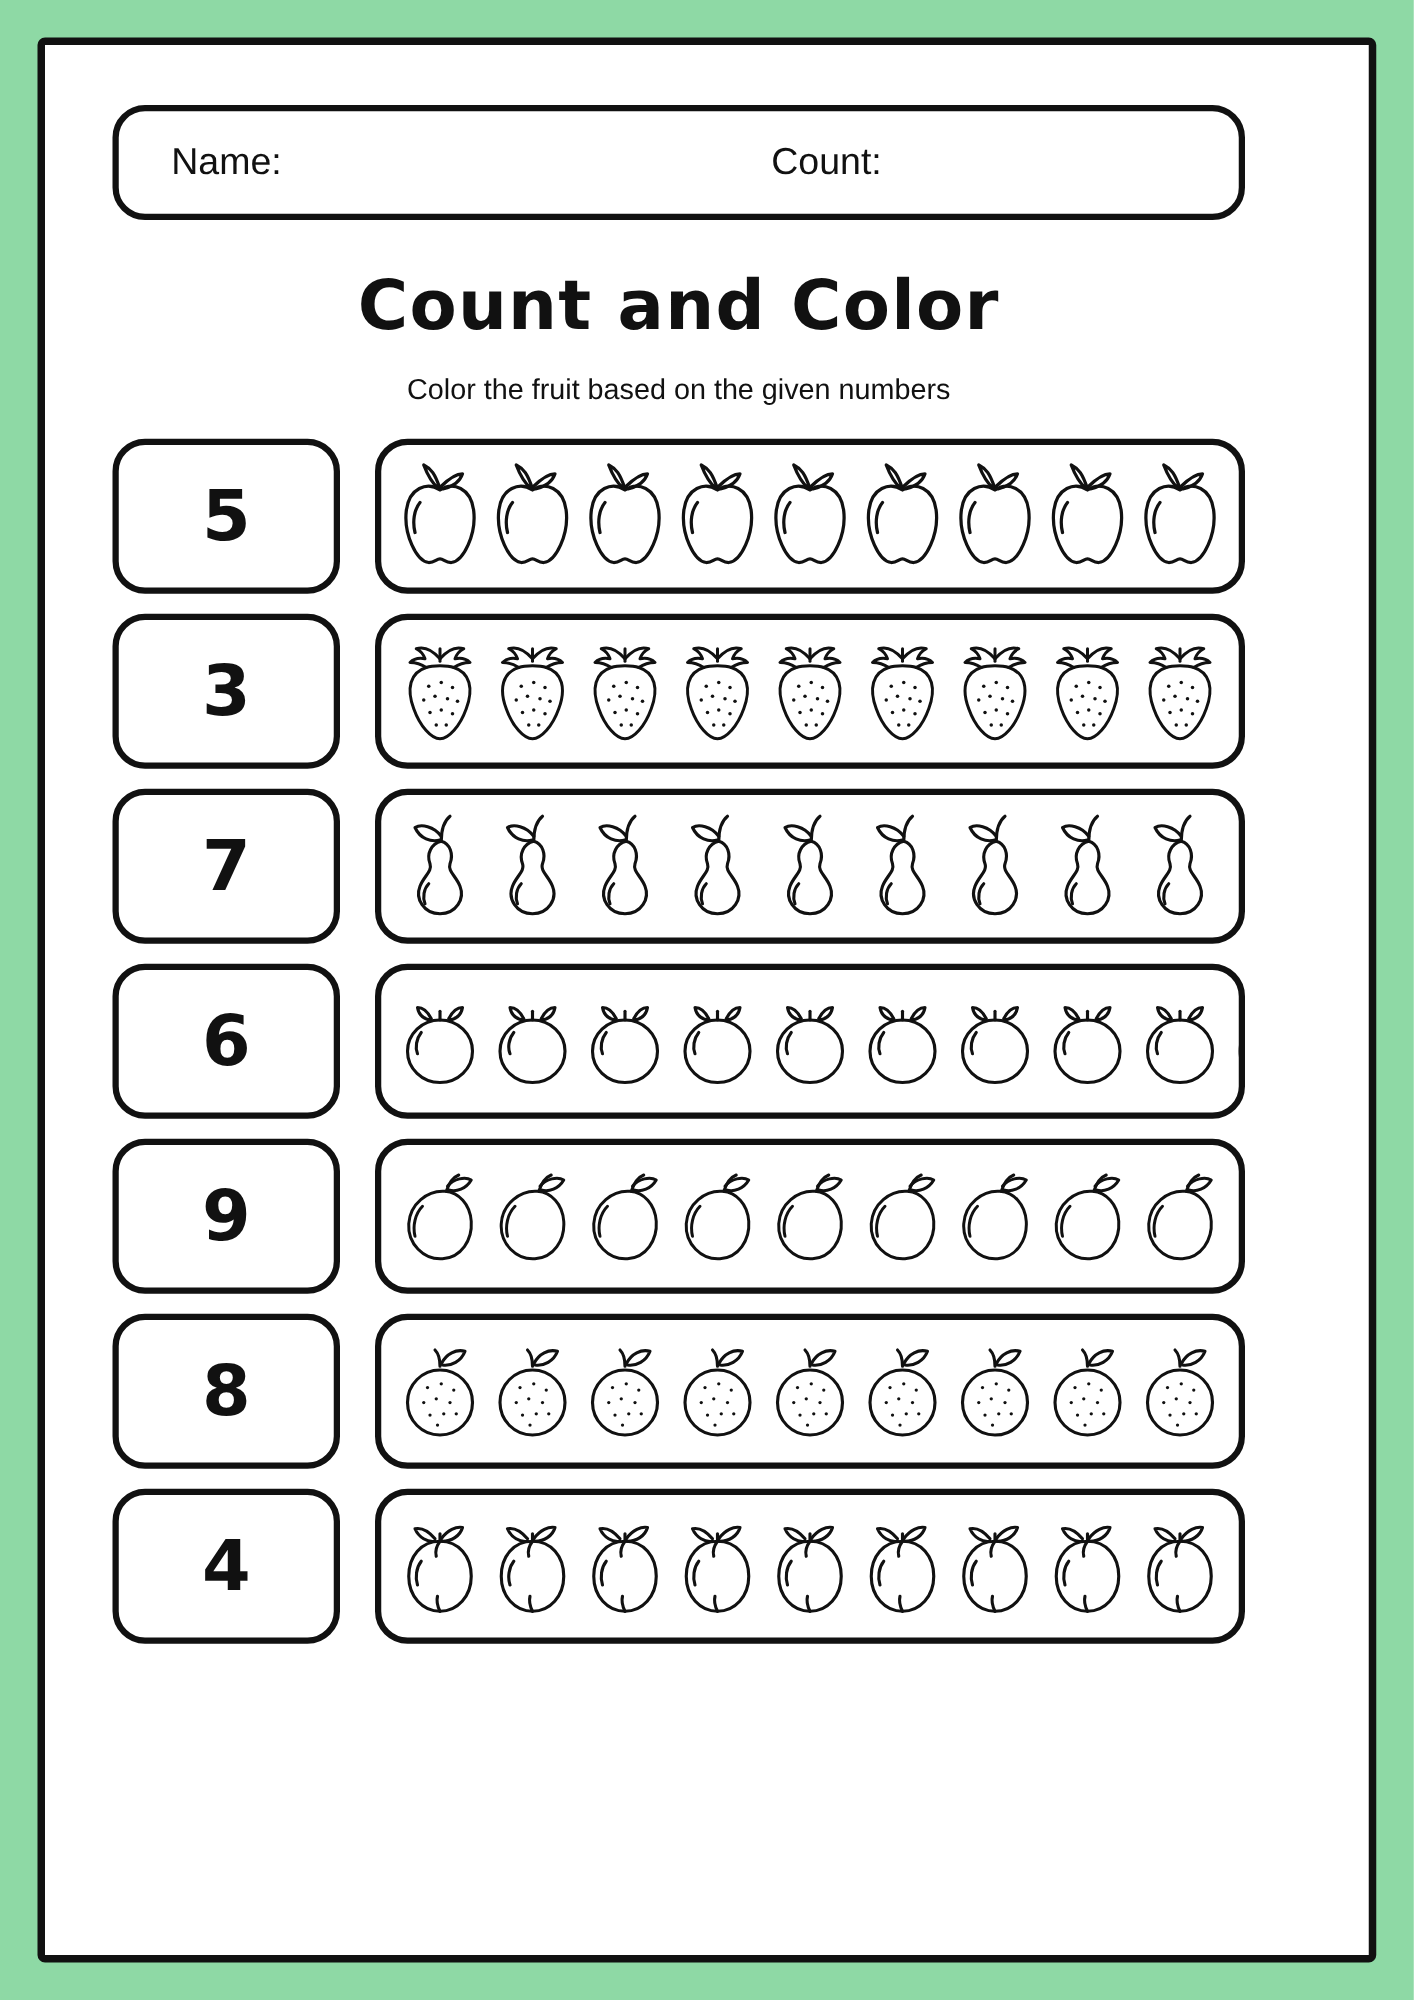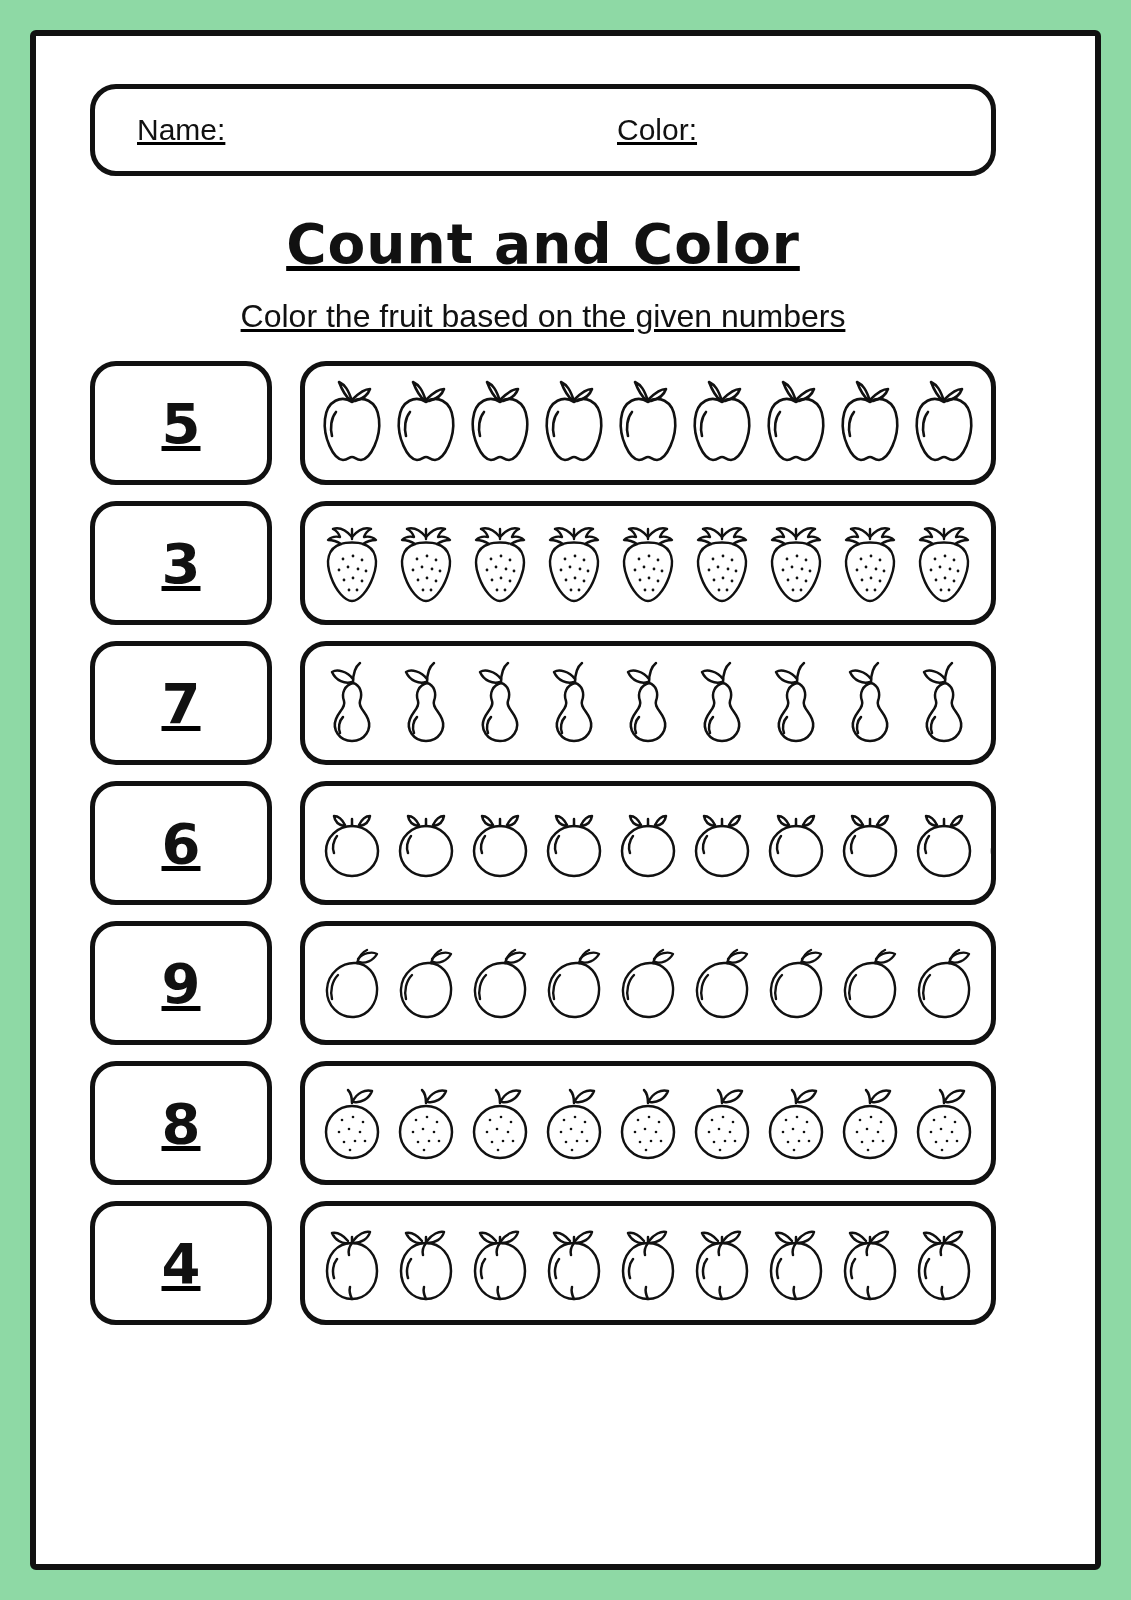--- a/index.html
+++ b/index.html
@@ -22,21 +22,20 @@
     background: #ffffff;
     border: 6px solid #111111;
     border-radius: 6px;
     box-sizing: border-box;
   }
   .inner {
     position: absolute;
     left: 54px;
     top: 48px;
     width: 906px;
-    text-decoration: underline;
   }
 
   
   .name-box {
     height: 92px;
     border: 5px solid #111111;
     border-radius: 26px;
     box-sizing: border-box;
     display: flex;
     align-items: center;
@@ -57,21 +56,21 @@
     text-align: center;
     font-size: 55px;
     font-weight: bold;
     letter-spacing: 1px;
     color: #111111;
     margin-top: 36px;
     font-family: "DejaVu Sans", sans-serif;
   }
   .subtitle {
     text-align: center;
-    font-size: 32px;
+    font-size: 23px;
     color: #111111;
     margin-top: 22px;
   }
 
   
   .rows {
     margin-top: 26px;
   }
   .row {
     display: flex;
@@ -116,21 +115,21 @@
 
 <div class="page">
   <div class="inner">
 
     <div class="name-box">
       <div class="field field-name">
         <span class="field-label">Name:</span>
         <span class="field-line"></span>
       </div>
       <div class="field field-class">
-        <span class="field-label">Color:</span>
+        <span class="field-label">Count:</span>
         <span class="field-line"></span>
       </div>
     </div>
 
     <div class="title">Count and Color</div>
     <div class="subtitle">Color the fruit based on the given numbers</div>
 
     <div class="rows">
 
       <div class="row">

